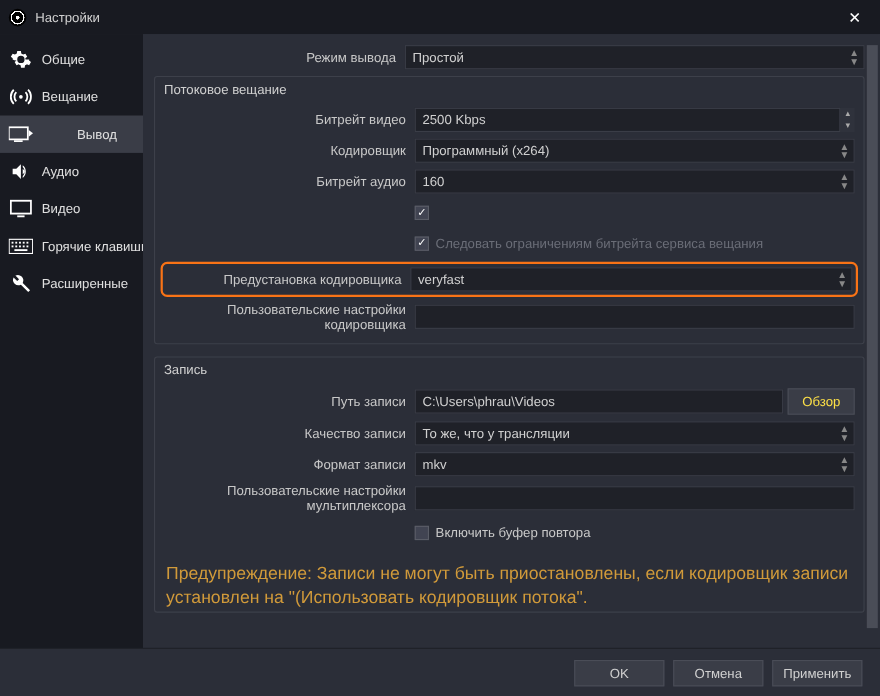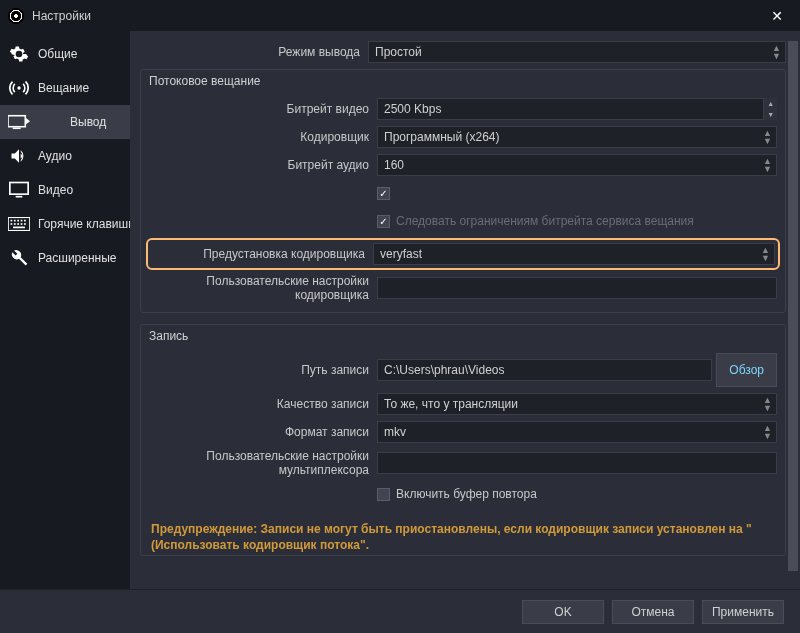--- a/index.html
+++ b/index.html
@@ -21,23 +21,23 @@
 .select, .input { background: #1f2128; border: 1px solid #3a3d47; color: #d0d0d0; height: 22px; width: 100%; padding: 0 6px; font-size: 12px; position: relative; display: flex; align-items: center; }
 .select .caret { position: absolute; right: 4px; top: 2px; font-size: 9px; color: #888; line-height: 8px; }
 .spinner { width: 14px; background: #2f323c; border-left: 1px solid #3a3d47; display: flex; flex-direction: column; height: 22px; margin-left: -1px; }
 .spinner span { flex: 1; display: flex; align-items: center; justify-content: center; font-size: 7px; color: #aaa; }
 .section { border: 1px solid #3d404a; border-radius: 3px; margin-bottom: 11px; }
 .section-title { color: #d0d0d0; font-size: 12px; padding: 4px 8px; }
 .section-body { padding: 6px 8px 4px 8px; }
 .chk { width: 13px; height: 13px; background: #414452; border: 1px solid #5a5d67; margin-right: 6px; display: flex; align-items: center; justify-content: center; color: #fff; font-size: 10px; }
 .chk-label { color: #c8c8c8; }
 .chk-label.disabled { color: #6a6d77; }
-.highlight { border: 2px solid #fdba74; border-radius: 6px; padding: 3px; margin: 2px -3px 4px -3px; }
-.btn-small { background: #3a3d47; border: 1px solid #4a4d57; color: #7dd3fc; padding: 2px 12px; height: 34px; margin-left: 4px; font-size: 12px; }
-.warning { color: #d19a3a; padding: 6px 10px 2px 10px; font-size: 12px; font-weight: bold; line-height: 1.35; }
+.highlight { border: 2px solid #f97316; border-radius: 6px; padding: 3px; margin: 2px -3px 4px -3px; }
+.btn-small { background: #3a3d47; border: 1px solid #4a4d57; color: #fde047; padding: 2px 12px; height: 24px; margin-left: 4px; font-size: 12px; }
+.warning { color: #d19a3a; padding: 6px 10px 2px 10px; font-size: 16px; font-weight: normal; line-height: 1.35; }
 .footer { height: 45px; background: #2b2e38; display: flex; justify-content: flex-end; align-items: center; padding: 14px 16px; gap: 8px; border-top: 1px solid #1f2128; }
 .btn { background: #3a3d47; border: 1px solid #4a4d57; color: #d0d0d0; padding: 4px 0; width: 82px; font-size: 12px; text-align: center; }
 .scrollbar { position: absolute; right: 2px; top: 10px; width: 10px; height: 530px; background: #1f2128; }
 .scrollbar .thumb { background: #4a4d57; width: 100%; height: 100%; }
 </style>
 </head>
 <body>
 
 <div class="titlebar">
   <div class="obs-icon"></div>

